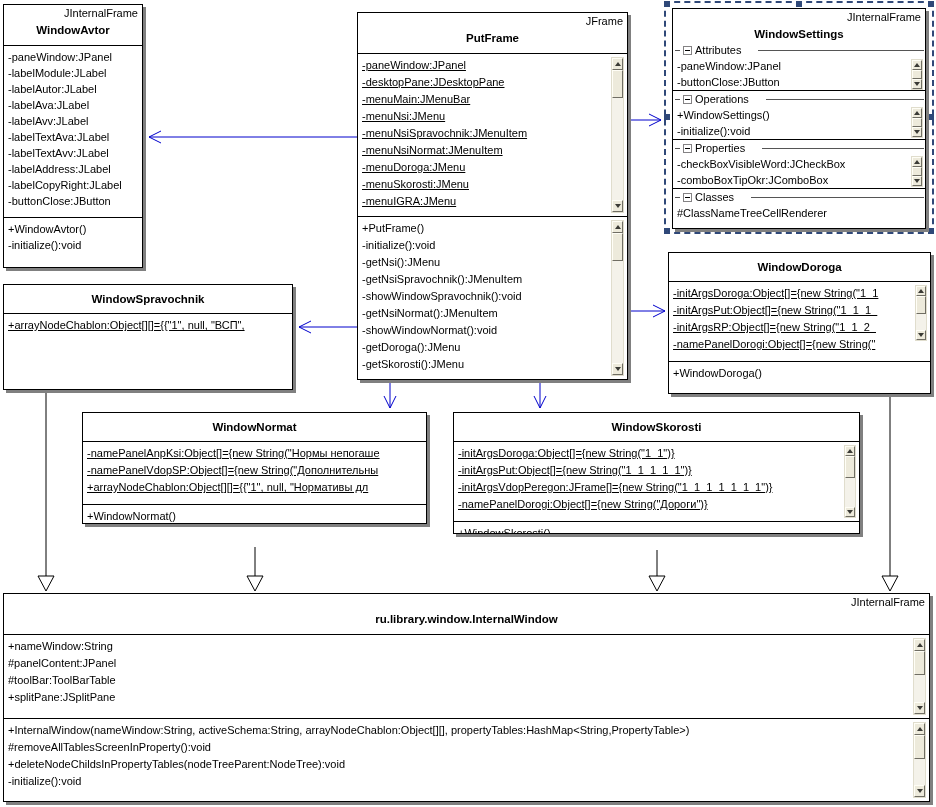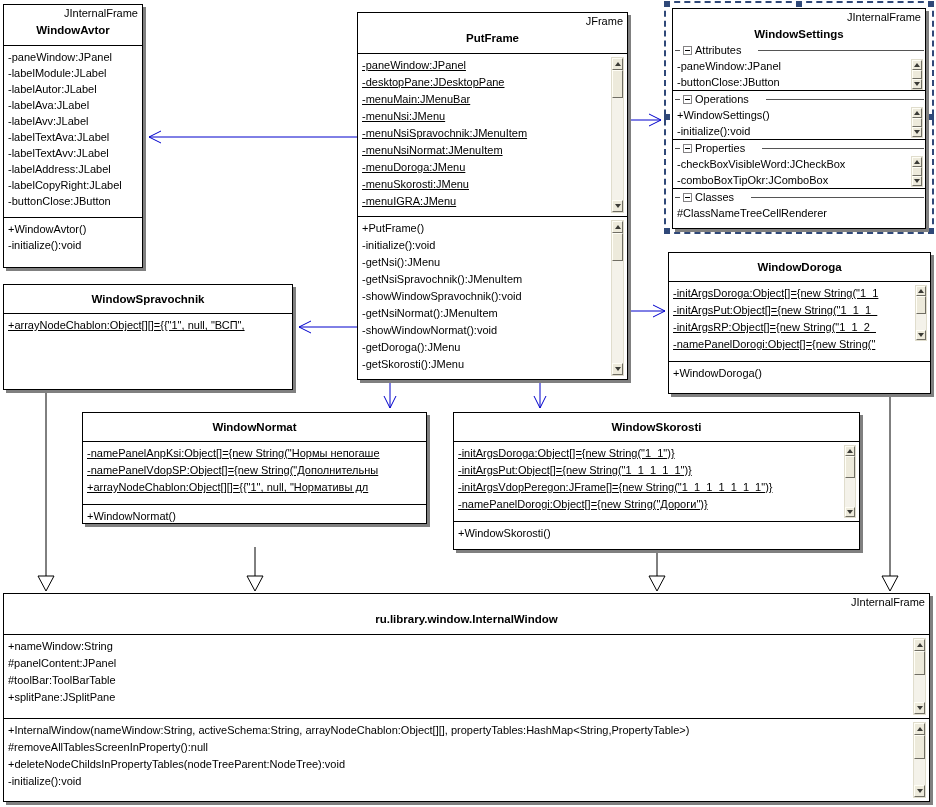--- a/index.html
+++ b/index.html
@@ -259,21 +259,21 @@
   <div class="sect" style="height:63px">
     <div class="mrow h17 u">-namePanelAnpKsi:Object[]={new String("Нормы непогаше</div>
     <div class="mrow h17 u">-namePanelVdopSP:Object[]={new String("Дополнительны</div>
     <div class="mrow h17 u">+arrayNodeChablon:Object[][]={{"1", null, "Нормативы дл</div>
   </div>
   <div class="sect grow">
     <div class="mrow">+WindowNormat()</div>
   </div>
 </div>
 
-<div class="ubox" style="left:453px;top:412px;width:407px;height:138px">
+<div class="ubox" style="left:453px;top:412px;width:407px;height:122px">
   <div class="cname solo">WindowSkorosti</div>
   <div class="sect" style="height:80px">
     <div class="mrow h17 u">-initArgsDoroga:Object[]={new String("1_1")}</div>
     <div class="mrow h17 u">-initArgsPut:Object[]={new String("1_1_1_1_1")}</div>
     <div class="mrow h17 u">-initArgsVdopPeregon:JFrame[]={new String("1_1_1_1_1_1_1")}</div>
     <div class="mrow h17 u">-namePanelDorogi:Object[]={new String("Дороги")}</div>
     <div class="vscroll mini" style="right:3px;top:3px;bottom:3px">
       <div class="sbtn up">
           <i class="tri up"></i>
         </div>
@@ -301,21 +301,21 @@
           <i class="tri up"></i>
         </div>
       <div class="sthumb" style="top:12px;height:24px"></div>
       <div class="sbtn dn">
           <i class="tri dn"></i>
         </div>
     </div>
   </div>
   <div class="sect grow">
     <div class="mrow h17">+InternalWindow(nameWindow:String, activeSchema:String, arrayNodeChablon:Object[][], propertyTables:HashMap&lt;String,PropertyTable&gt;)</div>
-    <div class="mrow h17">#removeAllTablesScreenInProperty():null</div>
+    <div class="mrow h17">#removeAllTablesScreenInProperty():void</div>
     <div class="mrow h17">+deleteNodeChildsInPropertyTables(nodeTreeParent:NodeTree):void</div>
     <div class="mrow h17">-initialize():void</div>
     <div class="vscroll" style="right:3px;top:3px;bottom:3px">
       <div class="sbtn up">
           <i class="tri up"></i>
         </div>
       <div class="sthumb" style="top:12px;height:24px"></div>
       <div class="sbtn dn">
           <i class="tri dn"></i>
         </div>

